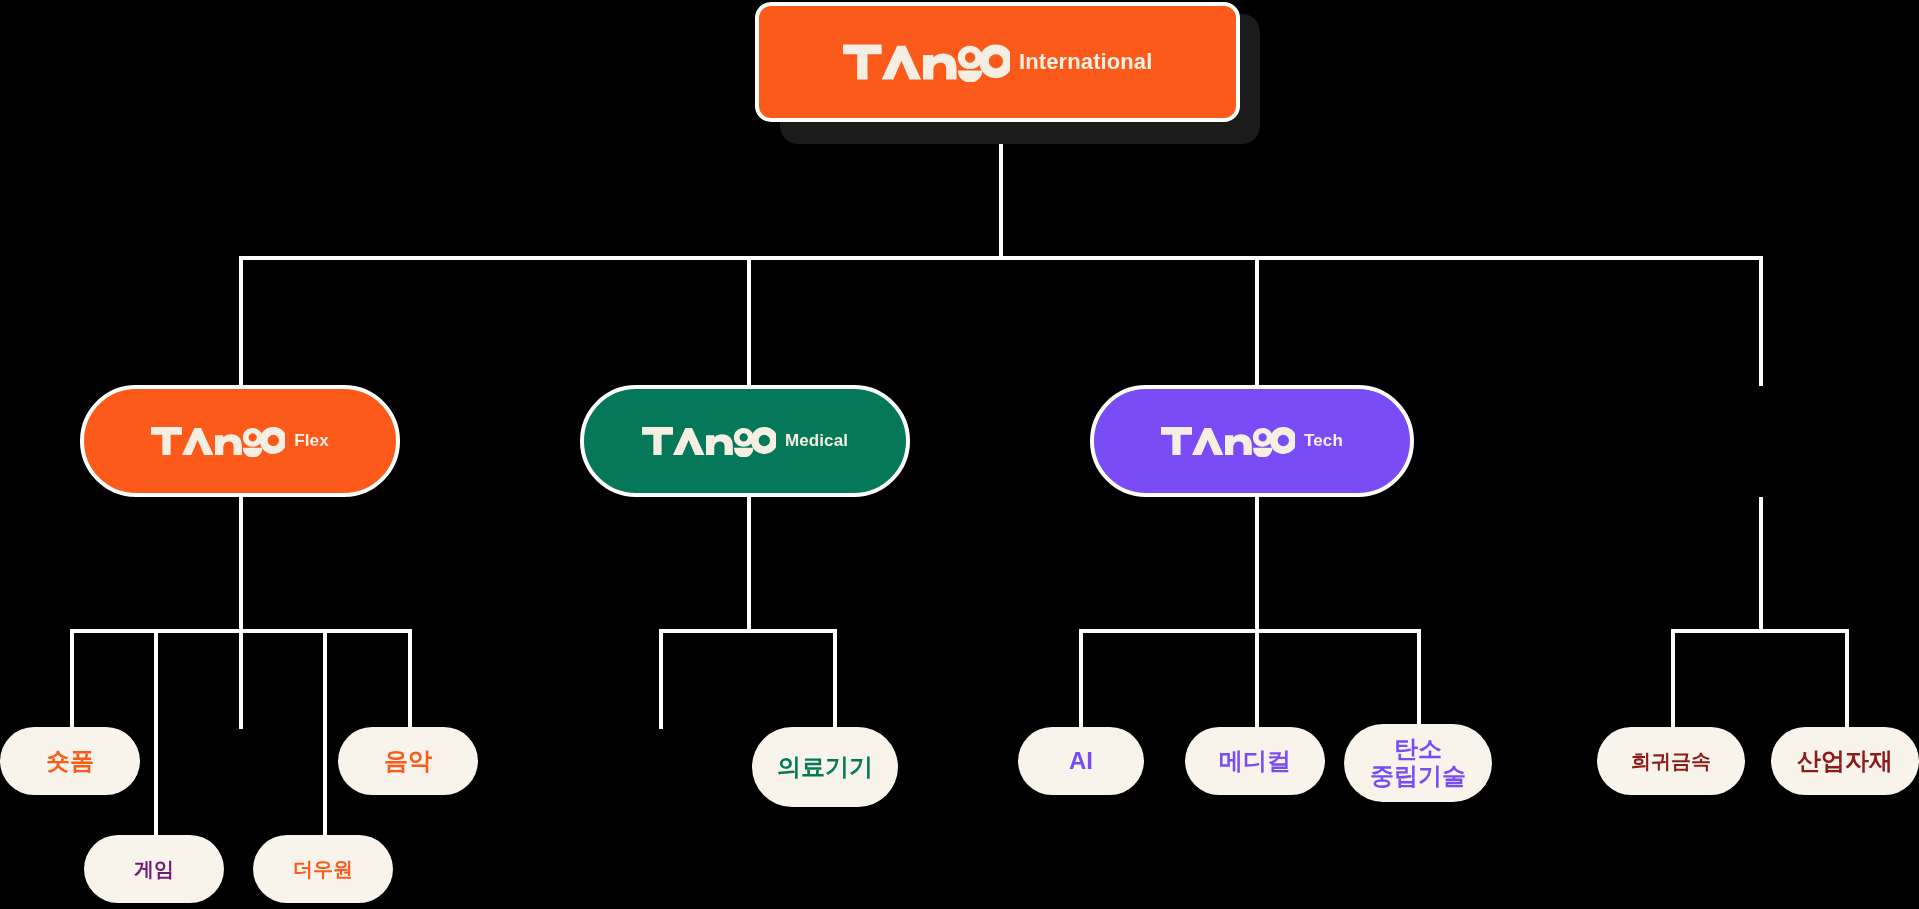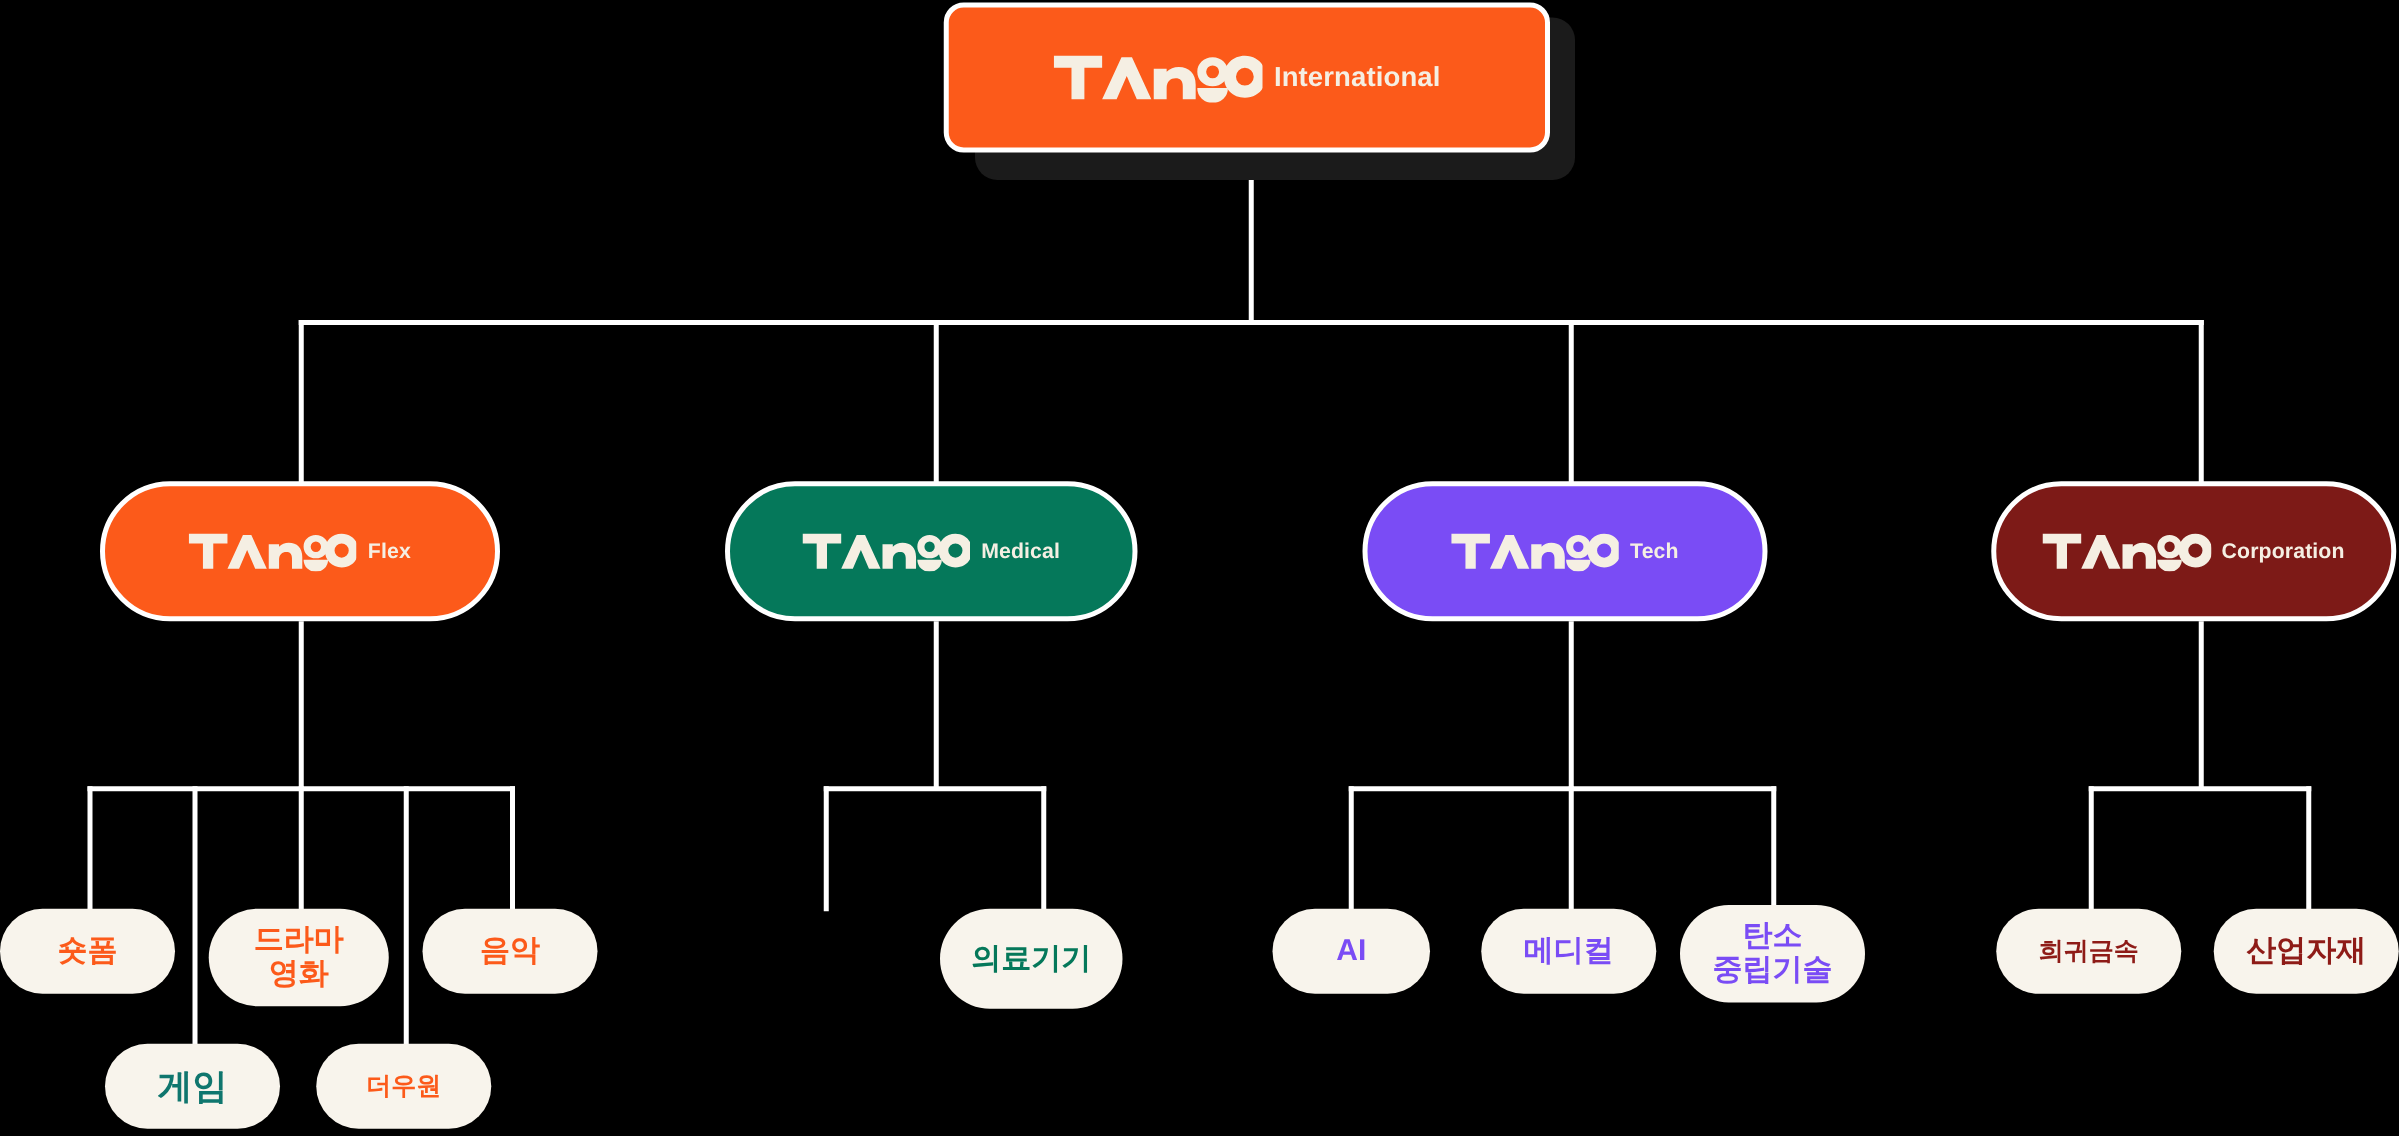--- a/index.html
+++ b/index.html
@@ -150,45 +150,26 @@
           <path d="M124 58V20h16v4c4-4 9-6 15-6 13 0 21 8 21 22v18h-16V42c0-7-3-10-9-10s-11 4-11 12v14z"></path>
           <path d="M197 6c-11 0-19 8-19 18s8 18 19 18 19-8 19-18-8-18-19-18zm0 26a8 8 0 1 1 0-16 8 8 0 0 1 0 16z"></path>
           <path d="M178 44h38a19 19 0 0 1-38 0z"></path>
           <path d="M237 4c-15 0-26 11-26 26s11 26 26 26 26-11 26-26-11-26-26-26zm0 37a11 11 0 1 1 0-22 11 11 0 0 1 0 22z"></path>
         </g>
       </svg>
       <span class="suffix">Medical</span>
     </span>
   </div>
 
-  <div class="node div" style="left:1593px;top:385px;width:324px;height:112px;background:#7D1A17;">
-    <span class="lockup">
-      <svg class="wordmark" viewBox="0 0 260 62" aria-hidden="true">
-        <g fill="#F5EFE3">
-          <path d="M0 4h60v15H38v39H22V19H0z"></path>
-          <path d="M60 58 84 6h13l24 52h-18l-12.5-29L78 58z"></path>
-          <path d="M124 58V20h16v4c4-4 9-6 15-6 13 0 21 8 21 22v18h-16V42c0-7-3-10-9-10s-11 4-11 12v14z"></path>
-          <path d="M197 6c-11 0-19 8-19 18s8 18 19 18 19-8 19-18-8-18-19-18zm0 26a8 8 0 1 1 0-16 8 8 0 0 1 0 16z"></path>
-          <path d="M178 44h38a19 19 0 0 1-38 0z"></path>
-          <path d="M237 4c-15 0-26 11-26 26s11 26 26 26 26-11 26-26-11-26-26-26zm0 37a11 11 0 1 1 0-22 11 11 0 0 1 0 22z"></path>
-        </g>
-      </svg>
-      <span class="suffix">Corporation</span>
-    </span>
-  </div>
 
   <div class="node leaf" style="left:0px;top:727px;width:140px;height:68px;color:#FC5A1A;font-size:24px;">
     <span class="leaf-label">숏폼</span>
   </div>
-  <div class="node leaf" style="left:84px;top:835px;width:140px;height:68px;color:#0f766e;font-size:28px;">
+  <div class="node leaf" style="left:84px;top:835px;width:140px;height:68px;color:#701a75;font-size:20px;">
     <span class="leaf-label">게임</span>
-  </div>
-  <div class="node leaf" style="left:167px;top:727px;width:144px;height:78px;color:#FC5A1A;font-size:24px;">
-    <span class="leaf-label">드라마
-영화</span>
   </div>
   <div class="node leaf" style="left:253px;top:835px;width:140px;height:68px;color:#FC5A1A;font-size:20px;">
     <span class="leaf-label">더우원</span>
   </div>
   <div class="node leaf" style="left:338px;top:727px;width:140px;height:68px;color:#FC5A1A;font-size:24px;">
     <span class="leaf-label">음악</span>
   </div>
 
   <div class="node leaf" style="left:752px;top:727px;width:146px;height:80px;color:#05785A;font-size:24px;">
     <span class="leaf-label">의료기기</span>

